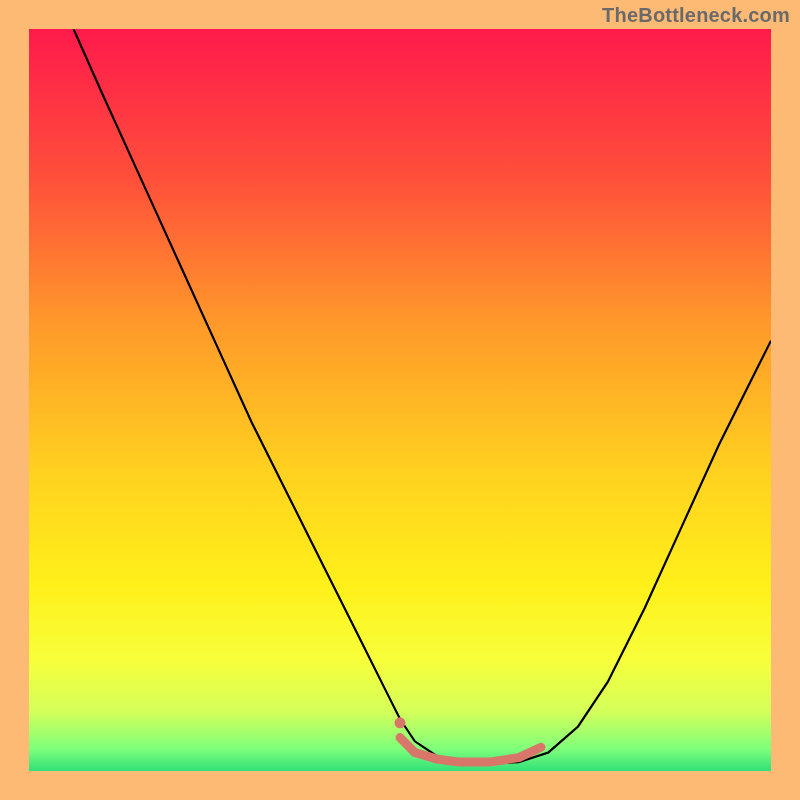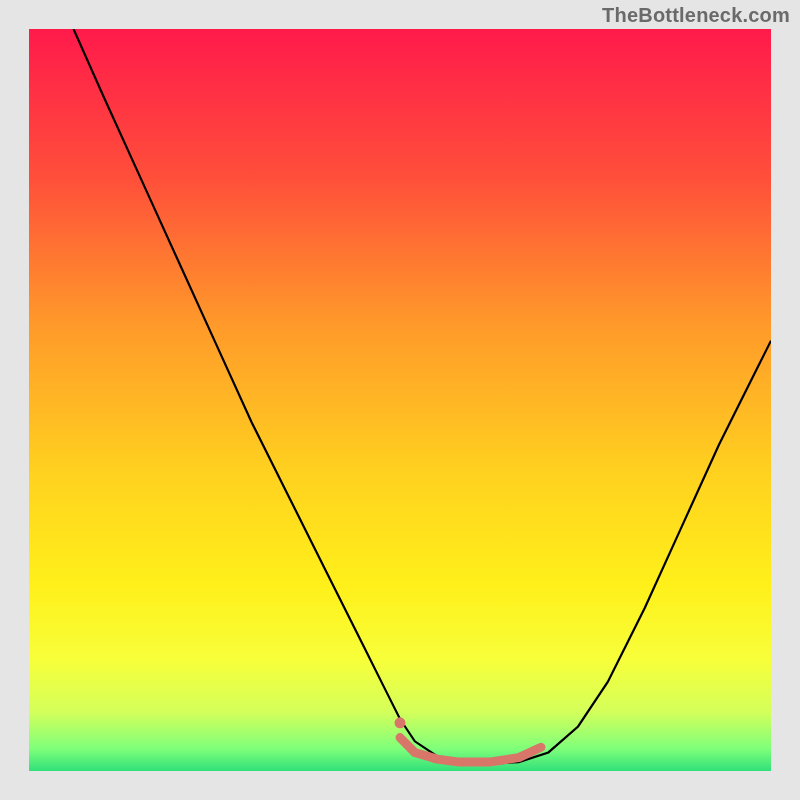--- a/index.html
+++ b/index.html
@@ -8,21 +8,21 @@
     width: 800px;
     height: 800px;
     background: #000000;
     font-family: Arial, Helvetica, sans-serif;
     overflow: hidden;
   }
   .frame {
     position: relative;
     width: 800px;
     height: 800px;
-    background: #e5e5e5;
+    background: #fdba74;
   }
   .attribution {
     position: absolute;
     top: 4px;
     right: 10px;
     color: #6a6a6a;
     font-size: 20px;
     font-weight: 600;
     letter-spacing: 0.2px;
   }

